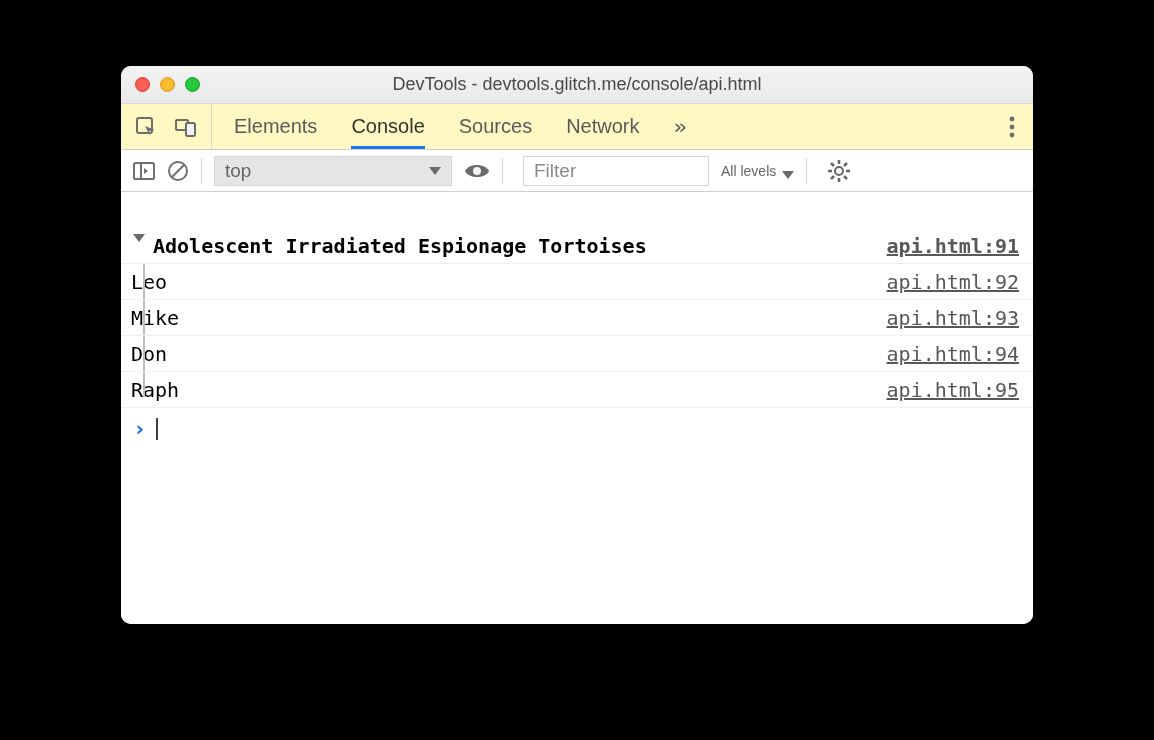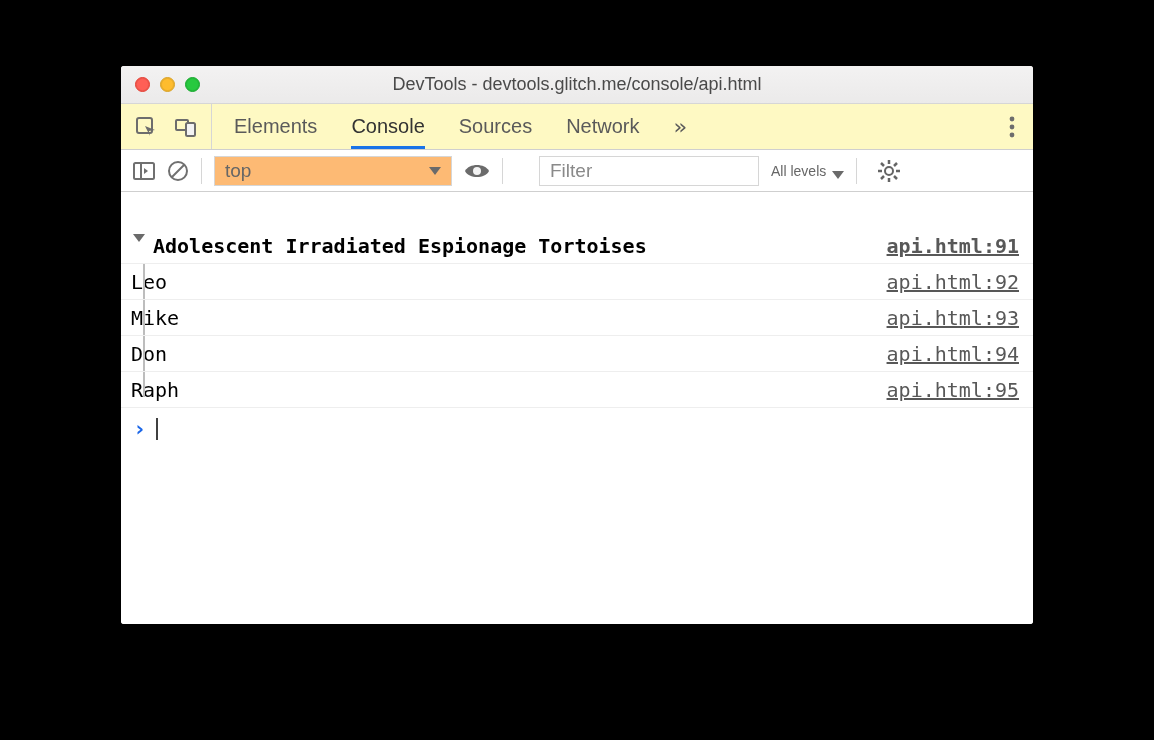--- a/index.html
+++ b/index.html
@@ -10,21 +10,21 @@
     display:flex;
     align-items:flex-start;
     justify-content:center;
     width:1154px;
     height:740px;
   }
   .window {
     width:912px;
     margin-top:66px;
     background:#fff;
-    border-radius:3px;
+    border-radius:10px;
     box-shadow:
       0 30px 60px rgba(0,0,0,.45),
       0 0 0 1px rgba(0,0,0,.18);
     overflow:hidden;
   }
   
   .titlebar{
     height:38px;
     background:linear-gradient(#f3f2f2,#ebeaea);
     border-bottom:1px solid #d6d6d6;
@@ -88,33 +88,33 @@
     padding:0 12px;
     gap:12px;
   }
   .sep{ width:1px;height:26px;background:#d6d6d6; }
   .ctx{
     display:flex;align-items:center;
     border:1px solid #d6d6d6;
     height:30px;padding:4px 10px;
     min-width:238px;
     justify-content:space-between;
-    background:#fdba74;
+    background:#e5e5e5;
     font-size:19px;
   }
   .filter{
     border:1px solid #d6d6d6;
     height:30px;
-    width:220px;
+    width:186px;
     font-size:19px;
     padding:0 10px;
     color:#888;
     font-family:inherit;
     outline:none;
-    margin-left:24px;
+    margin-left:8px;
   }
   .filter::placeholder{color:#8a8a8a;}
   .levels{ display:flex;align-items:flex-end;gap:6px;font-size:14px;}
   .gear{ margin-left:8px; }
   
   .cbody{ font-family: "SFMono-Regular", Menlo, Consolas, monospace; font-size:20px; background:#fff; min-height:396px; padding-bottom:40px;}
   .row{
     display:flex; align-items:flex-start;
     padding:6px 14px 5px 10px;
     border-bottom:1px solid #eeeeee;

